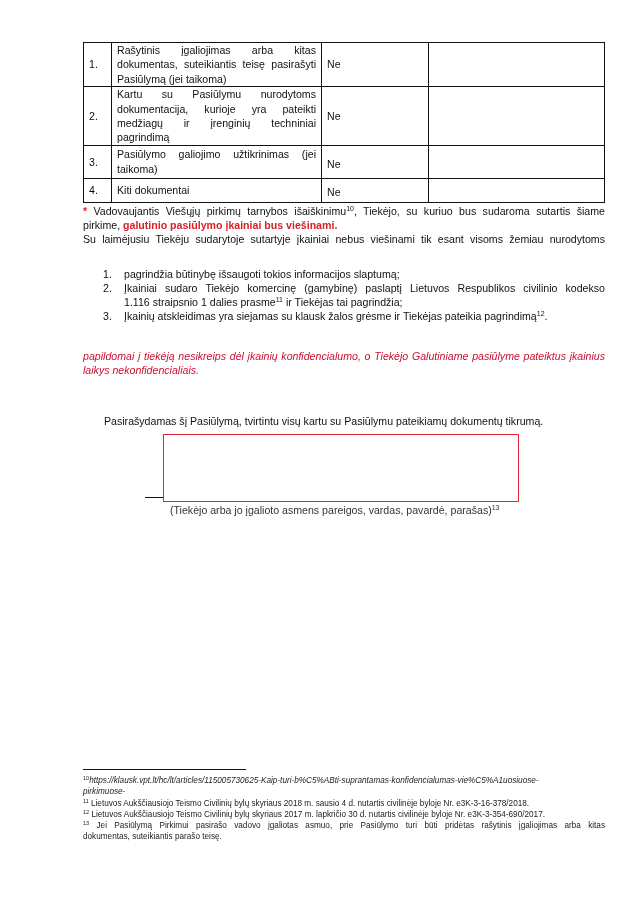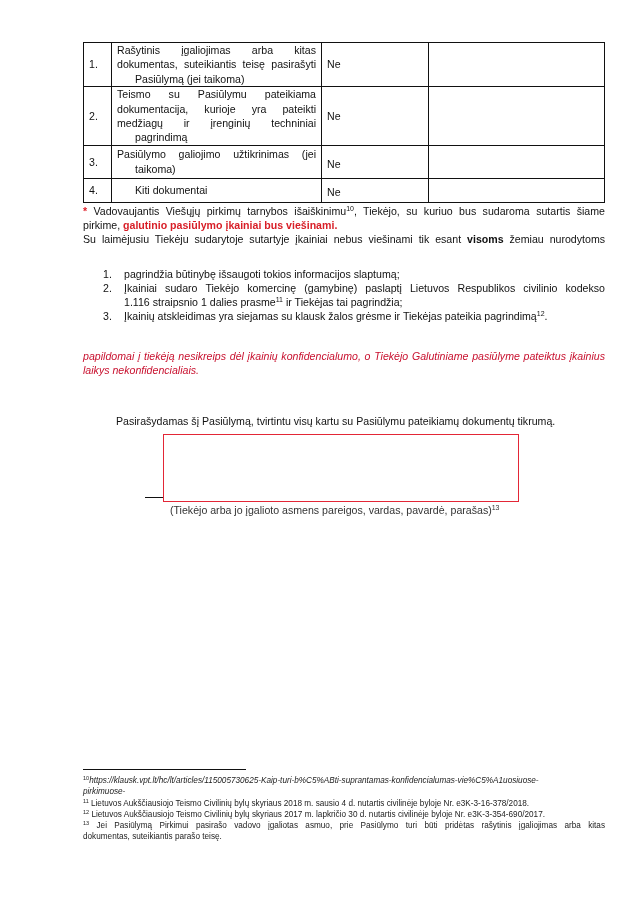--- a/index.html
+++ b/index.html
@@ -13,43 +13,43 @@
   .doc-table td { border: 1.3px solid #111; padding: 0 5px; vertical-align: middle; }
   .doc-table td.num { width: 17px; padding-left: 5px; }
   .doc-table td.desc { width: 199px; text-align: justify; text-align-last: left; }
   .doc-table td.val { width: 96px; }
   .doc-table td.empty { width: 165px; }
   .row-1 td { height: 42px; }
   .row-2 td { height: 57px; }
   .row-3 td { height: 28px; }
   .row-4 td { height: 19px; }
   .desc .line { display: block; text-align: justify; text-align-last: justify; }
-  .desc .line.last { text-align-last: left; margin-left: 18px; }
+  .desc .line.last { text-align-last: left; }
   .row-3 .val, .row-4 .val { padding-top: 4px; }
 
   
   .body-text { position: absolute; left: 83px; width: 522px; font-size: 10.6px; line-height: 13.9px; }
   .p1 { top: 205px; text-align: justify; }
   .p1 .just { display: block; text-align: justify; text-align-last: justify; }
   .star { color: #e0202a; font-weight: bold; }
   .red-bold { color: #d81e27; font-weight: bold; }
-  .bold { font-weight: bold; }
+  .bold { font-weight: normal; }
   sup { font-size: 7px; line-height: 0; vertical-align: 4px; }
 
   .cond-list { position: absolute; left: 83px; top: 268px; width: 522px; margin: 0; padding: 0;
                list-style: none; font-size: 10.6px; line-height: 13.9px; }
   .cond-list li { position: relative; padding-left: 41px; text-align: justify; }
   .cond-list li .n { position: absolute; left: 20px; top: 0; }
   .cond-list li .j { display: block; text-align: justify; text-align-last: justify; }
 
   .notice { position: absolute; left: 83px; top: 349px; width: 522px; color: #c8102e;
             font-style: italic; font-size: 10.6px; line-height: 14.2px; }
   .notice .j { display: block; text-align: justify; text-align-last: justify; }
 
-  .confirm { position: absolute; left: 116px; top: 414px; font-size: 10.6px; line-height: 14px; white-space: nowrap; }
+  .confirm { position: absolute; left: 104px; top: 414px; font-size: 10.6px; line-height: 14px; white-space: nowrap; }
 
   .sig-line { position: absolute; left: 145px; top: 497px; width: 18px; height: 1px; background: #111; }
   .sig-caption { position: absolute; left: 170px; top: 503px; font-size: 10.6px; line-height: 14px;
                  white-space: nowrap; color: #333; }
   .redact-box { position: absolute; left: 163px; top: 434px; width: 354px; height: 66px;
                 border: 1.4px solid #e32636; background: #ffffff; }
 
   
   .fn-sep { position: absolute; left: 83px; top: 769px; width: 163px; height: 1px; background: #111; }
   .footnotes { position: absolute; left: 83px; top: 775px; width: 522px; font-size: 8.2px; line-height: 11.3px; color: #222; }
@@ -71,21 +71,21 @@
         <span class="line">Rašytinis įgaliojimas arba kitas</span>
         <span class="line">dokumentas, suteikiantis teisę pasirašyti</span>
         <span class="line last">Pasiūlymą (jei taikoma)</span>
       </td>
       <td class="val">Ne</td>
       <td class="empty"></td>
     </tr>
     <tr class="row-2">
       <td class="num">2.</td>
       <td class="desc">
-        <span class="line">Teismo su Pasiūlymu pateikiama</span>
+        <span class="line">Kartu su Pasiūlymu nurodytoms</span>
         <span class="line">dokumentacija, kurioje yra pateikti</span>
         <span class="line">medžiagų ir įrenginių techniniai</span>
         <span class="line last">pagrindimą</span>
       </td>
       <td class="val">Ne</td>
       <td class="empty"></td>
     </tr>
     <tr class="row-3">
       <td class="num">3.</td>
       <td class="desc">

